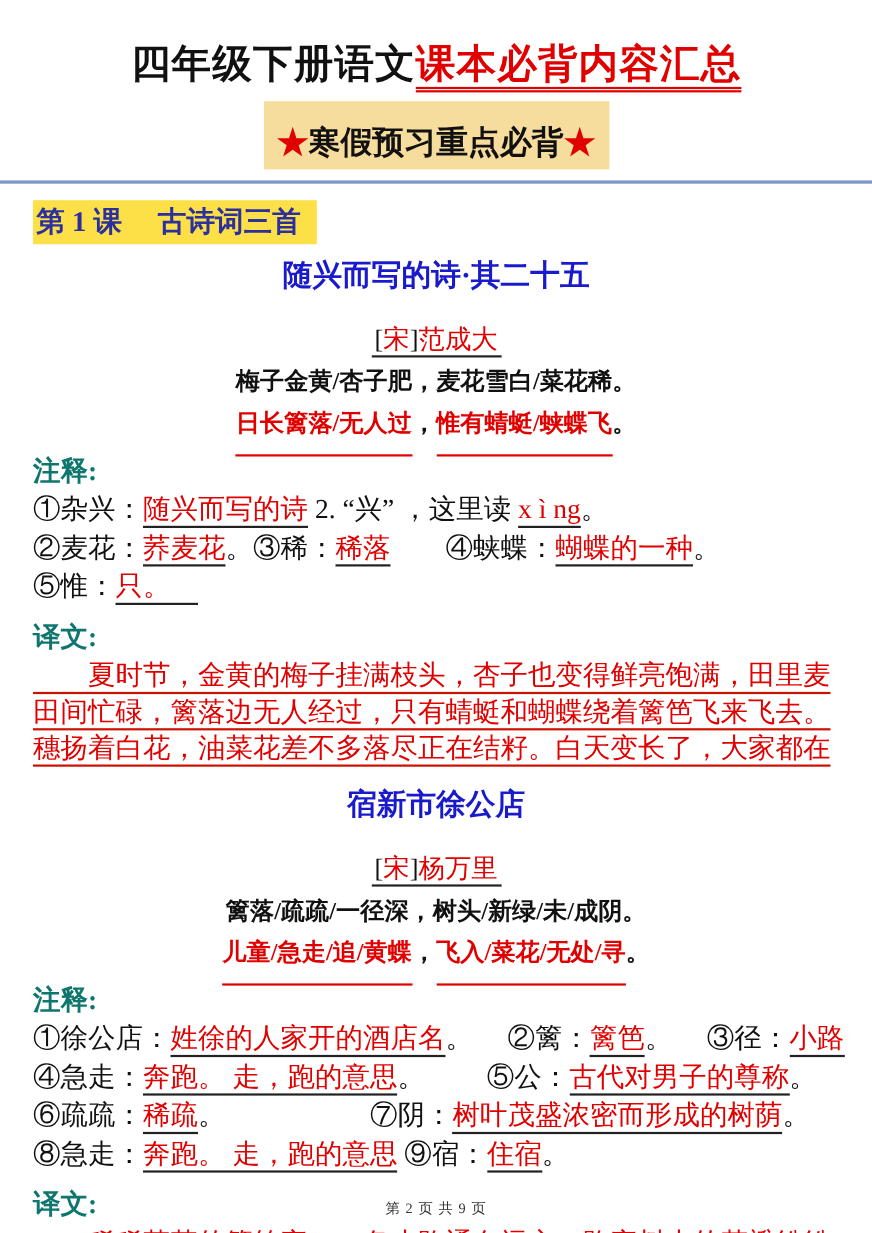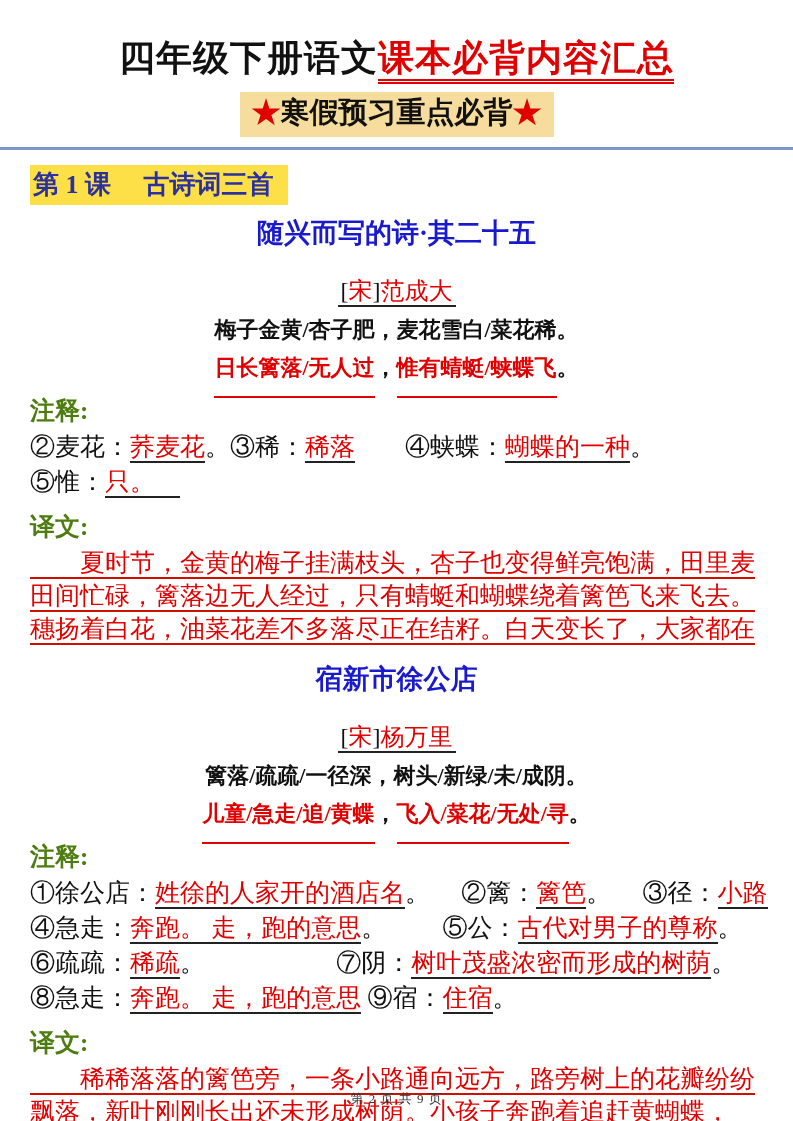--- a/index.html
+++ b/index.html
@@ -16,21 +16,21 @@
     text-align:center; font-size:36px; font-weight:bold;
     letter-spacing:1px; white-space:nowrap; margin-top:4px;
   }
   .title-red {
     color:#e10000;
     border-bottom:5px double #e10000; padding-bottom:1px;
   }
   .subtitle-row { text-align:center; margin-top:9px; }
   .subtitle-banner {
     display:inline-block; background:#f6dd9e;
-    font-size:29px; font-weight:bold; padding:1px 12px 4px 12px;
+    font-size:29px; font-weight:bold; padding:18px 12px 4px 12px;
     white-space:nowrap;
   }
   .star { color:#e10000; }
   .divider { height:3px; background:#7e97c9; margin:10px -30px 0 -30px; }
 
   
   .lesson-row { margin-top:15px; }
   .lesson-header {
     display:inline-block; background:#fde047; color:#2b309e;
     font-size:26px; font-weight:bold; padding:2px 14px 3px 3px;
@@ -45,21 +45,21 @@
   .author-line { text-align:center; font-size:24px; font-weight:normal; margin-top:24px; }
   .author-underline { border-bottom:2px solid #222; padding:0 3px 1px 3px; }
   .poem-line {
     text-align:center; font-size:22px; font-weight:600;
     margin-top:8px; white-space:nowrap;
   }
   .poem-line .seg-rr { border-color:#e10000; }
 
   
   .block-label {
-    color:#4d7c0f; font-size:25px; font-weight:bold; margin-top:11px;
+    color:#0f766e; font-size:25px; font-weight:bold; margin-top:11px;
   }
 
   
   .note-block { margin-top:2px; }
   .note-line { font-size:25px; font-weight:500; line-height:35px; white-space:nowrap; }
   .seg-k { color:#111111; }
   .seg-r { color:#e10000; }
   .seg-ru { color:#e10000; border-bottom:2px solid #222222; padding-bottom:1px; }
   .seg-rr { color:#e10000; border-bottom:2px solid #e10000; padding-bottom:16px; }
 
@@ -96,20 +96,21 @@
 
   <div class="poem-title">随兴而写的诗·其二十五</div>
   <div class="author-line">
     <span class="author-underline"><span class="seg-k">[</span><span class="seg-r">宋</span><span class="seg-k">]</span><span class="seg-r">范成大</span></span>
   </div>
   <div class="poem-line">梅子金黄/杏子肥，麦花雪白/菜花稀。</div>
   <div class="poem-line"><span class="seg-rr">日长篱落/无人过</span><span class="seg-k">，</span><span class="seg-rr">惟有蜻蜓/蛱蝶飞</span><span class="seg-k">。</span></div>
 
   <div class="block-label">注释:</div>
   <div class="note-block">
+      <div class="note-line"><span class="seg-k">①杂兴：</span><span class="seg-ru">随兴而写的诗</span><span class="seg-k"> 2. “兴” ，这里读 </span><span class="seg-ru">x ì ng</span><span class="seg-k">。</span></div>
       <div class="note-line"><span class="seg-k">②麦花：</span><span class="seg-ru">荞麦花</span><span class="seg-k">。③稀：</span><span class="seg-ru">稀落</span><span class="seg-k">　　④蛱蝶：</span><span class="seg-ru">蝴蝶的一种</span><span class="seg-k">。</span></div>
       <div class="note-line"><span class="seg-k">⑤惟：</span><span class="seg-ru">只。　</span></div>
     </div>
 
   <div class="block-label">译文:</div>
   <div class="trans-block">
       <div class="trans-line"><span class="u-trans">　　夏时节，金黄的梅子挂满枝头，杏子也变得鲜亮饱满，田里麦</span></div>
       <div class="trans-line"><span class="u-trans">田间忙碌，篱落边无人经过，只有蜻蜓和蝴蝶绕着篱笆飞来飞去。</span></div>
       <div class="trans-line"><span class="u-trans">穗扬着白花，油菜花差不多落尽正在结籽。白天变长了，大家都在</span></div>
     </div>

